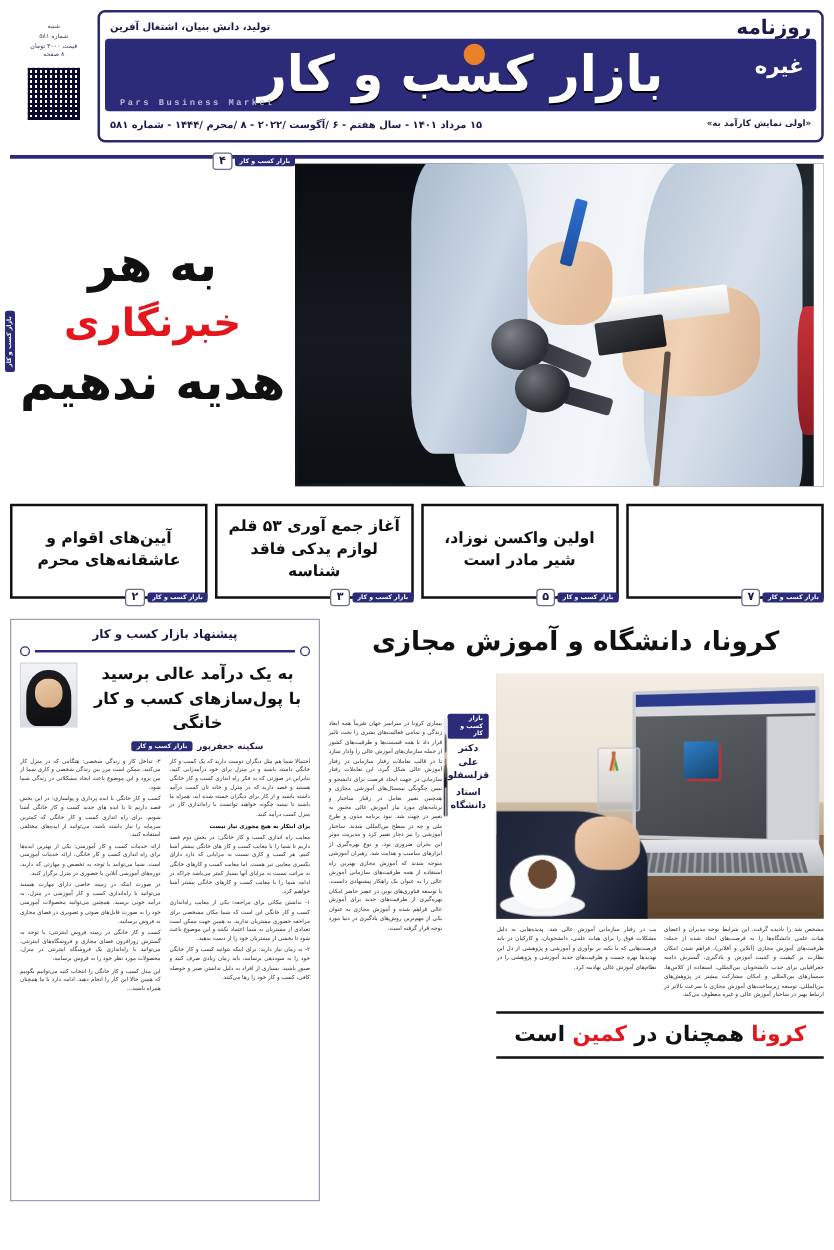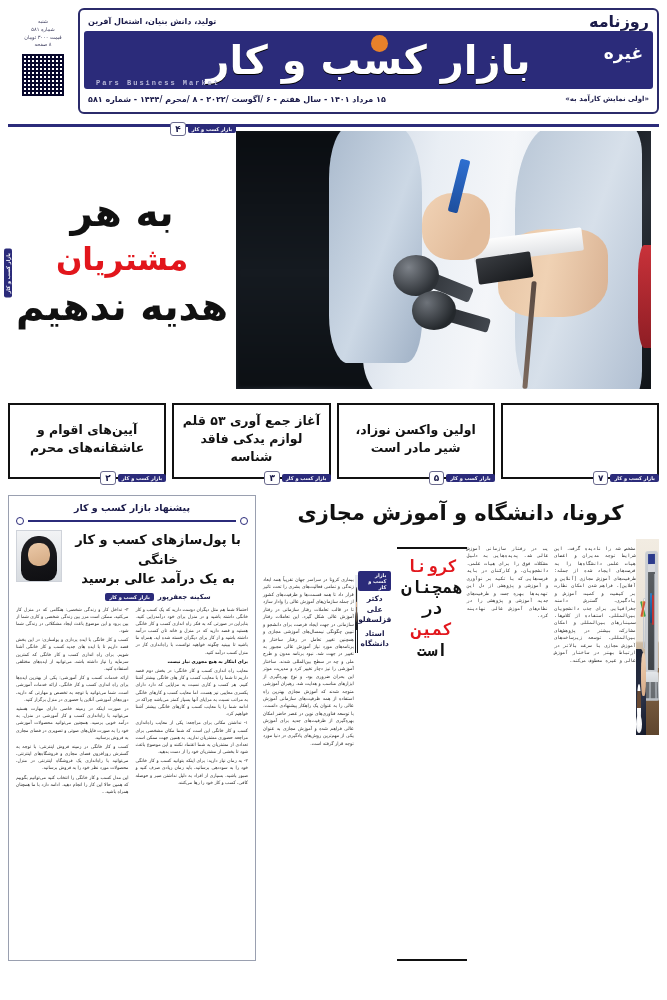--- a/index.html
+++ b/index.html
@@ -169,21 +169,21 @@
   .bp-shirt { position:absolute; left:40%; bottom:0; width:20%; height:30%; background:#f2f4f6; }
   .bp-head { position:absolute; left:31%; top:20%; width:38%; height:40%;
       background: linear-gradient(160deg,#e3bb98,#c99a76); border-radius:48% 48% 42% 42%; }
   .bp-hair { position:absolute; left:29%; top:15%; width:42%; height:20%;
       background: linear-gradient(180deg,#1a1a1a,#2e2a28); border-radius:50% 50% 18% 18%; }
   .bp-beard { position:absolute; left:33%; top:41%; width:34%; height:19%;
       background: rgba(40,32,28,.55); border-radius: 0 0 48% 48%; }
   .byline-text { font-size: 4.6px; line-height: 1.62; color:#2a2a2a; text-align: justify;
       margin-top: 5px; padding: 0 1px; }
 
-  .photo-col { flex: 1 1 auto; display:flex; flex-direction:row;font-family:Liberation Mono, monospace; }
+  .photo-col { flex: 1 1 auto; display:flex; flex-direction:column; }
   .laptop-photo { width:100%; height: 196px; position:relative; overflow:hidden; background:#dcd6cc; }
   .lp-wall { position:absolute; inset:0; background: linear-gradient(180deg,#f2ece2 0%, #e8e0d4 52%, #cdbba4 53%, #9d7e5c 100%); }
   .lp-desk { position:absolute; left:0; bottom:0; width:100%; height:34%;
       background: linear-gradient(180deg,#8a6a49,#5e452e); }
   .lp-screen { position:absolute; right:2%; top:6%; width:58%; height:62%;
       background: linear-gradient(160deg,#5f6468,#3f4347); transform: perspective(400px) rotateY(-11deg);
       border: 3px solid #c9cdd2; border-radius: 3px; overflow:hidden; }
   .lp-bar { position:absolute; top:0; left:0; right:0; height:9%; background:#2b3a8c; }
   .lp-bar2 { position:absolute; top:9%; left:0; right:0; height:7%; background:#d8dade; }
   .lp-side { position:absolute; top:17%; right:0; width:26%; bottom:0; background:#cfd2d6; border-left:1px solid #9aa0a6; }
@@ -311,21 +311,21 @@
       <div class="ph-red"></div>
       <div class="ph-white"></div>
     </div>
 
     <div class="lead-headline">
       <div class="tab tab-top">
         <span class="tab-lbl">بازار کسب و کار</span>
         <span class="tab-num">۴</span>
       </div>
       <div class="hl-line">به هر</div>
-      <div class="hl-line red">مشتریان</div>
+      <div class="hl-line red">خبرنگاری</div>
       <div class="hl-line">هدیه ندهیم</div>
       <div class="tab-vert">بازار کسب و کار</div>
     </div>
   </div>
 
   <div class="boxrow">
 
     <div class="hbox">
       <div class="tab">
         <span class="tab-lbl">بازار کسب و کار</span>
@@ -429,22 +429,22 @@
     <div class="side-col">
       <div class="side-kicker">پیشنهاد بازار کسب و کار</div>
       <div class="side-rule">
         <span class="dot"></span>
         <span class="ln"></span>
         <span class="dot"></span>
       </div>
 
       <div class="side-head">
         <div class="side-head-txt">
+          <div class="side-title">به یک درآمد عالی برسید</div>
           <div class="side-title">با پول‌سازهای کسب و کار خانگی</div>
-          <div class="side-title">به یک درآمد عالی برسید</div>
           <div class="side-byline">
             <span class="side-author">سکینه جعفرپور</span>
             <span class="tab-lbl">بازار کسب و کار</span>
           </div>
         </div>
         <div class="side-photo">
           <div class="sp-bg"></div>
             <div class="sp-scarf"></div>
             <div class="sp-face"></div>
         </div>

